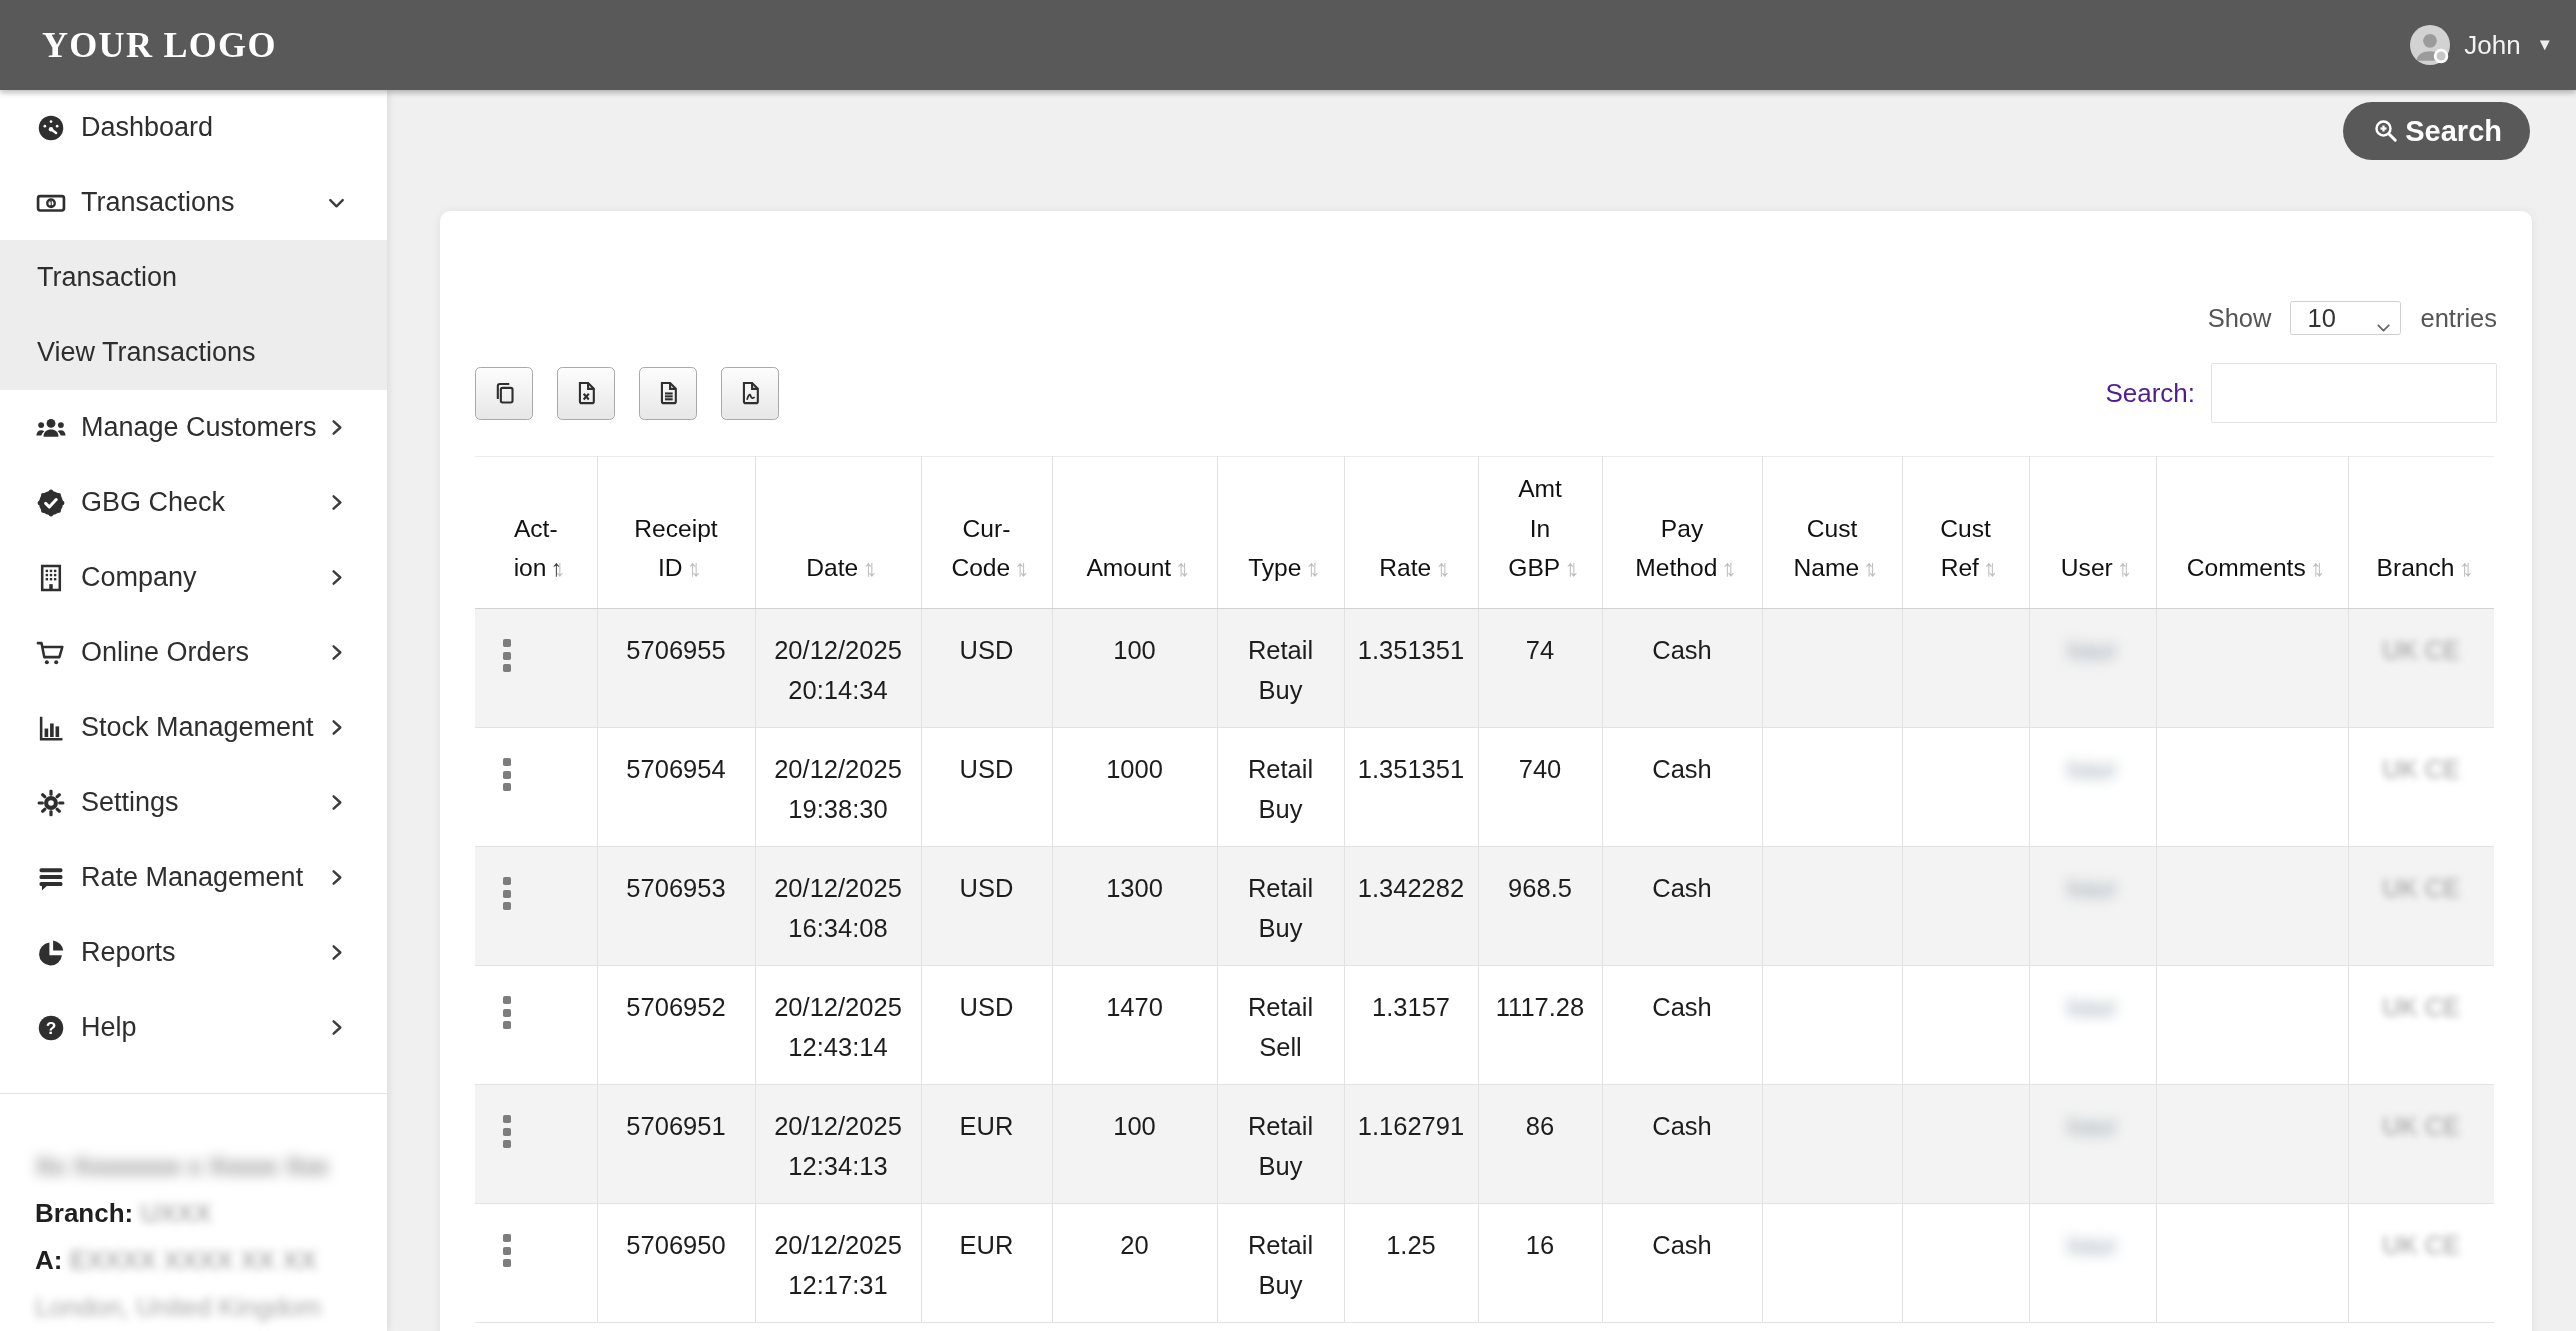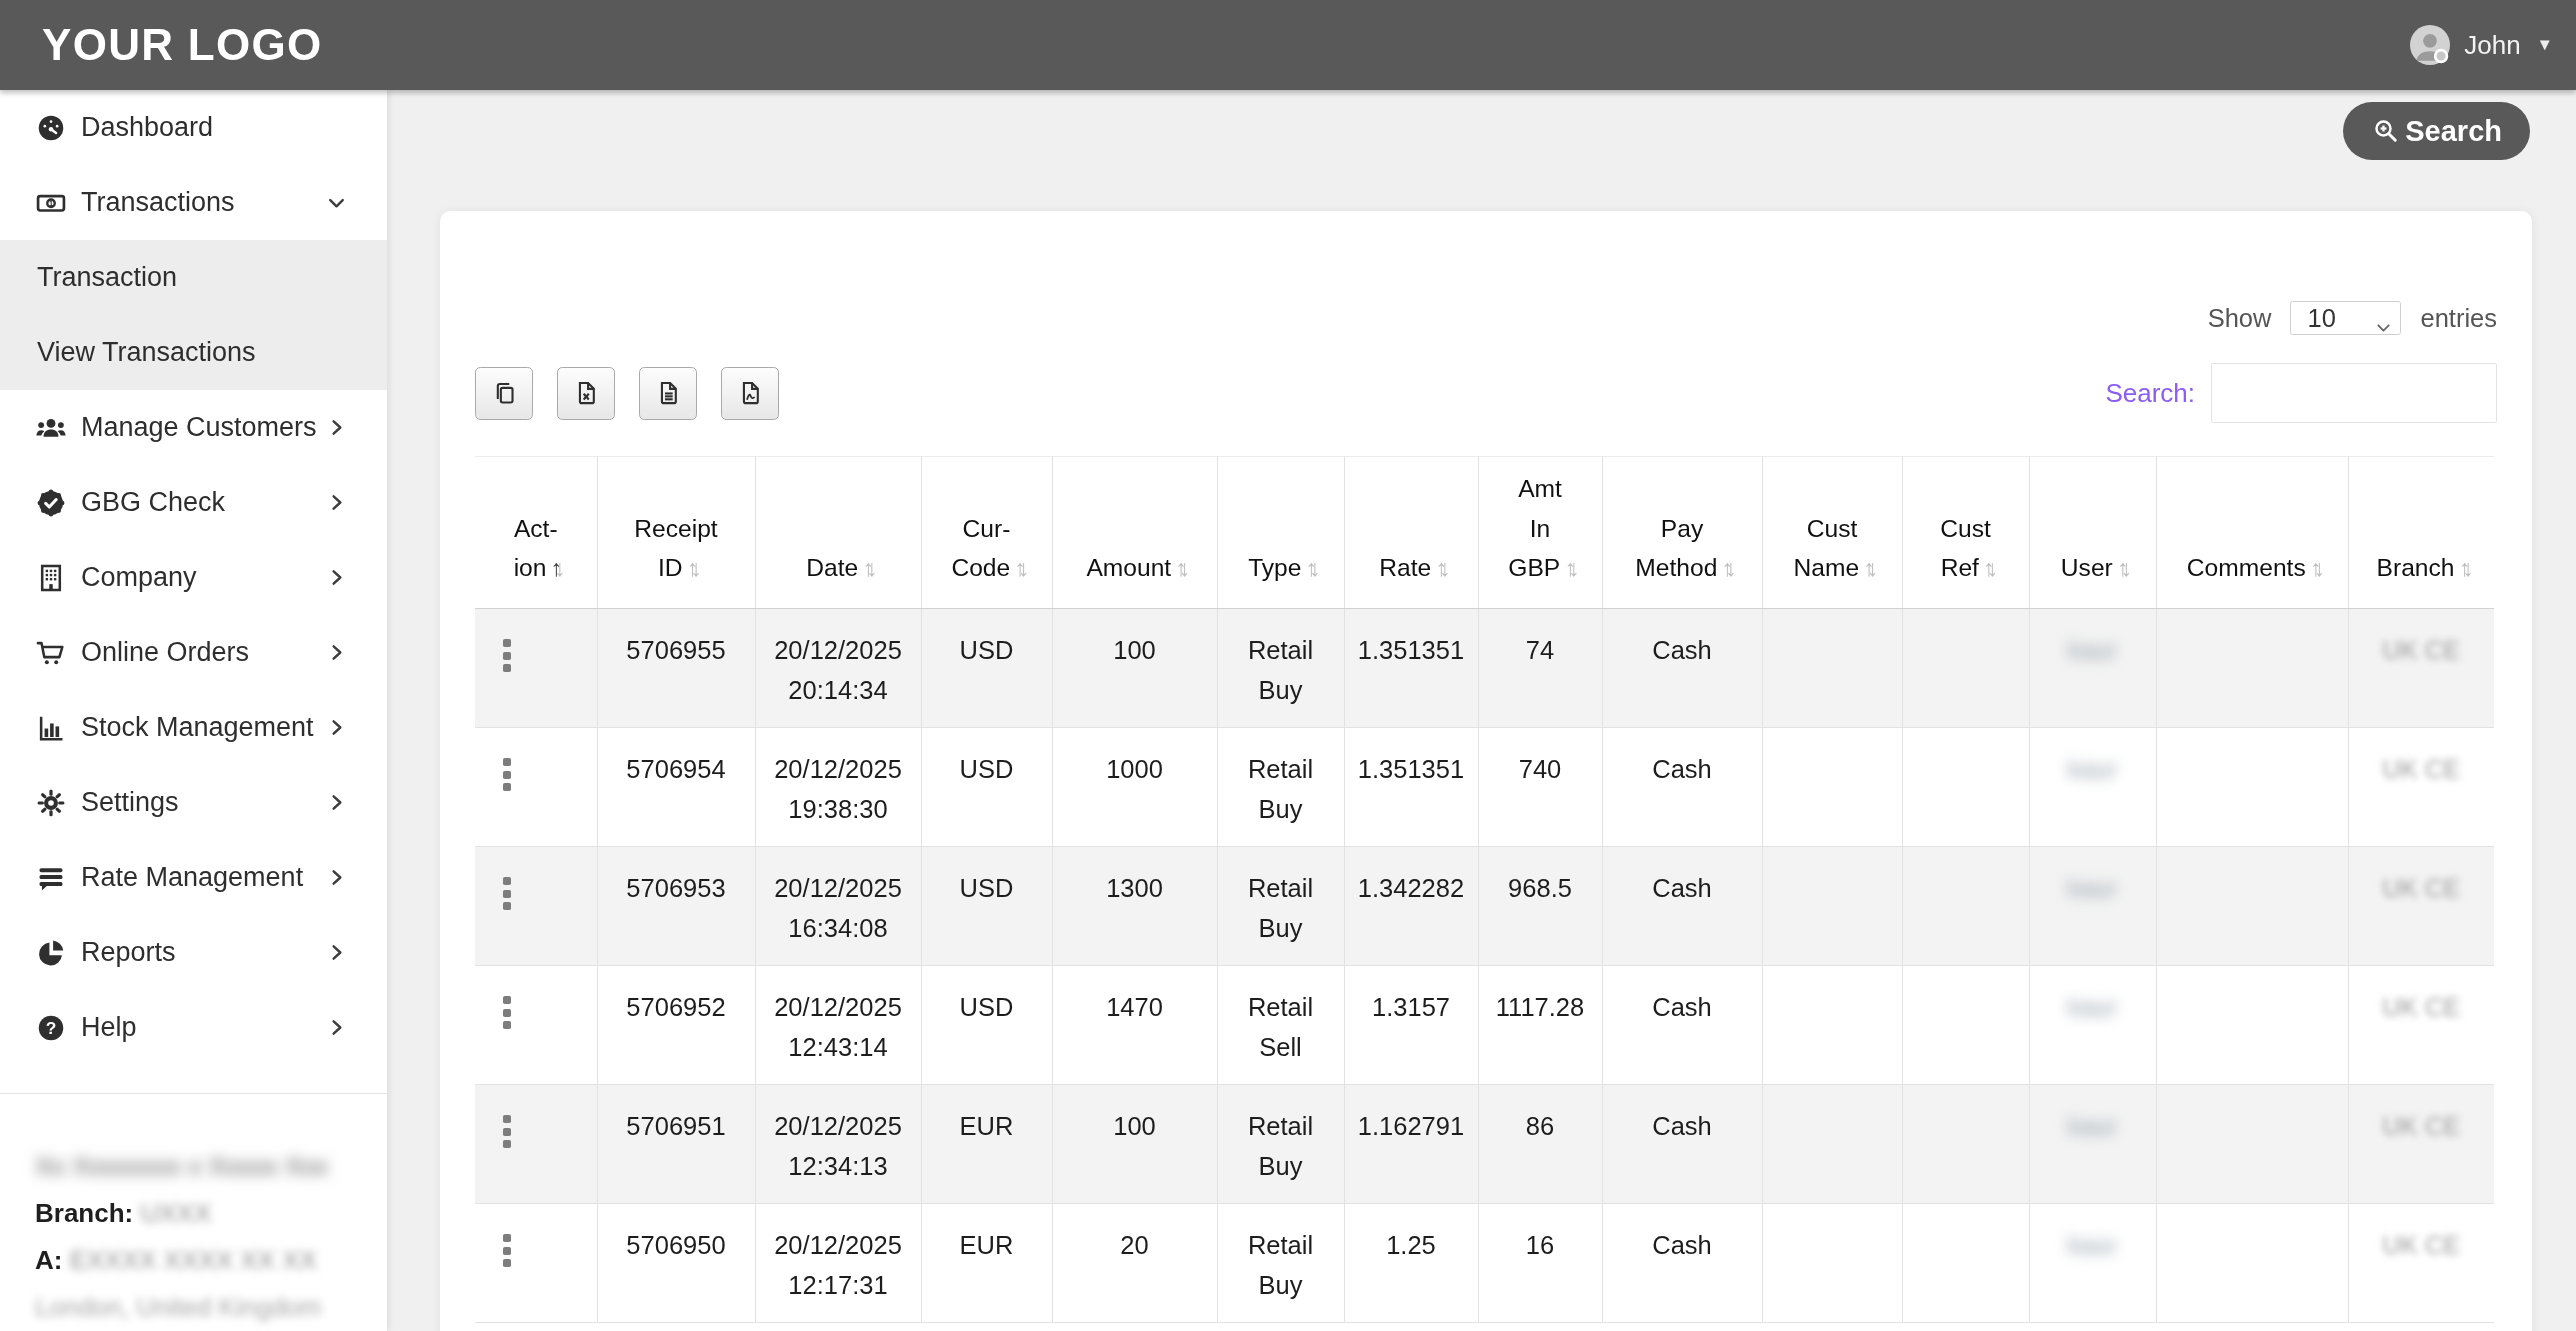--- a/index.html
+++ b/index.html
@@ -14,21 +14,21 @@
   
   .topbar {
     position: absolute; left: 0; top: 0; width: 2576px; height: 90px;
     background: #595959;
     display: flex; align-items: center; justify-content: space-between;
     padding: 0 23px 0 42px;
     box-shadow: 0 2.6px 5.3px rgba(0,0,0,0.25);
     z-index: 30;
   }
   .logo {
-    color: #ffffff; font-size: 44px; font-weight: 700; letter-spacing: 1.3px;
+    color: #ffffff; font-size: 36px; font-weight: 700; letter-spacing: 1.3px; font-family: Liberation Serif, serif;
   }
   .user-menu { display: flex; align-items: center; gap: 14px; cursor: pointer; }
   .user-name { color: #f3f3f3; font-size: 26px; }
   .user-caret { color: #eeeeee; font-size: 16.7px; margin-left: 1.8px; }
 
   
   .sidebar {
     position: absolute; left: 0; top: 90px; width: 387px; height: 1241px;
     background: #ffffff;
     box-shadow: 2.6px 0 6.2px rgba(0,0,0,0.08);
@@ -86,21 +86,21 @@
   .select-wrap .sel-chev { position: absolute; right: 7px; top: 14px; pointer-events: none; }
 
   .toolbar-row { margin-top: 28px; display: flex; align-items: center; justify-content: space-between; }
   .export-group { display: flex; gap: 24px; }
   .export-btn {
     width: 58px; height: 53px; border: 1.8px solid #a9a9a9; border-radius: 5.3px;
     background: linear-gradient(#fdfdfd, #e7e7e7);
     display: flex; align-items: center; justify-content: center; cursor: pointer;
   }
   .search-field { display: flex; align-items: center; gap: 16px; }
-  .search-label { font-size: 26px; color: #8b5cf6; }
+  .search-label { font-size: 26px; color: #4c1d95; }
   .table-search-input {
     width: 286px; height: 60px; border: 1.8px solid #e3e3e3; border-radius: 1.8px;
     font-size: 25.5px; padding: 0 12.3px; background: #fff;
     font-family: "Liberation Sans", sans-serif;
   }
 
   
   .tx-table { margin-top: 33px; border-collapse: collapse; table-layout: fixed; width: 2019px; }
   .tx-table th, .tx-table td { border-right: 1.8px solid #e2e2e2; }
   .tx-table th:last-child, .tx-table td:last-child { border-right: none; margin-top: 48px; }

